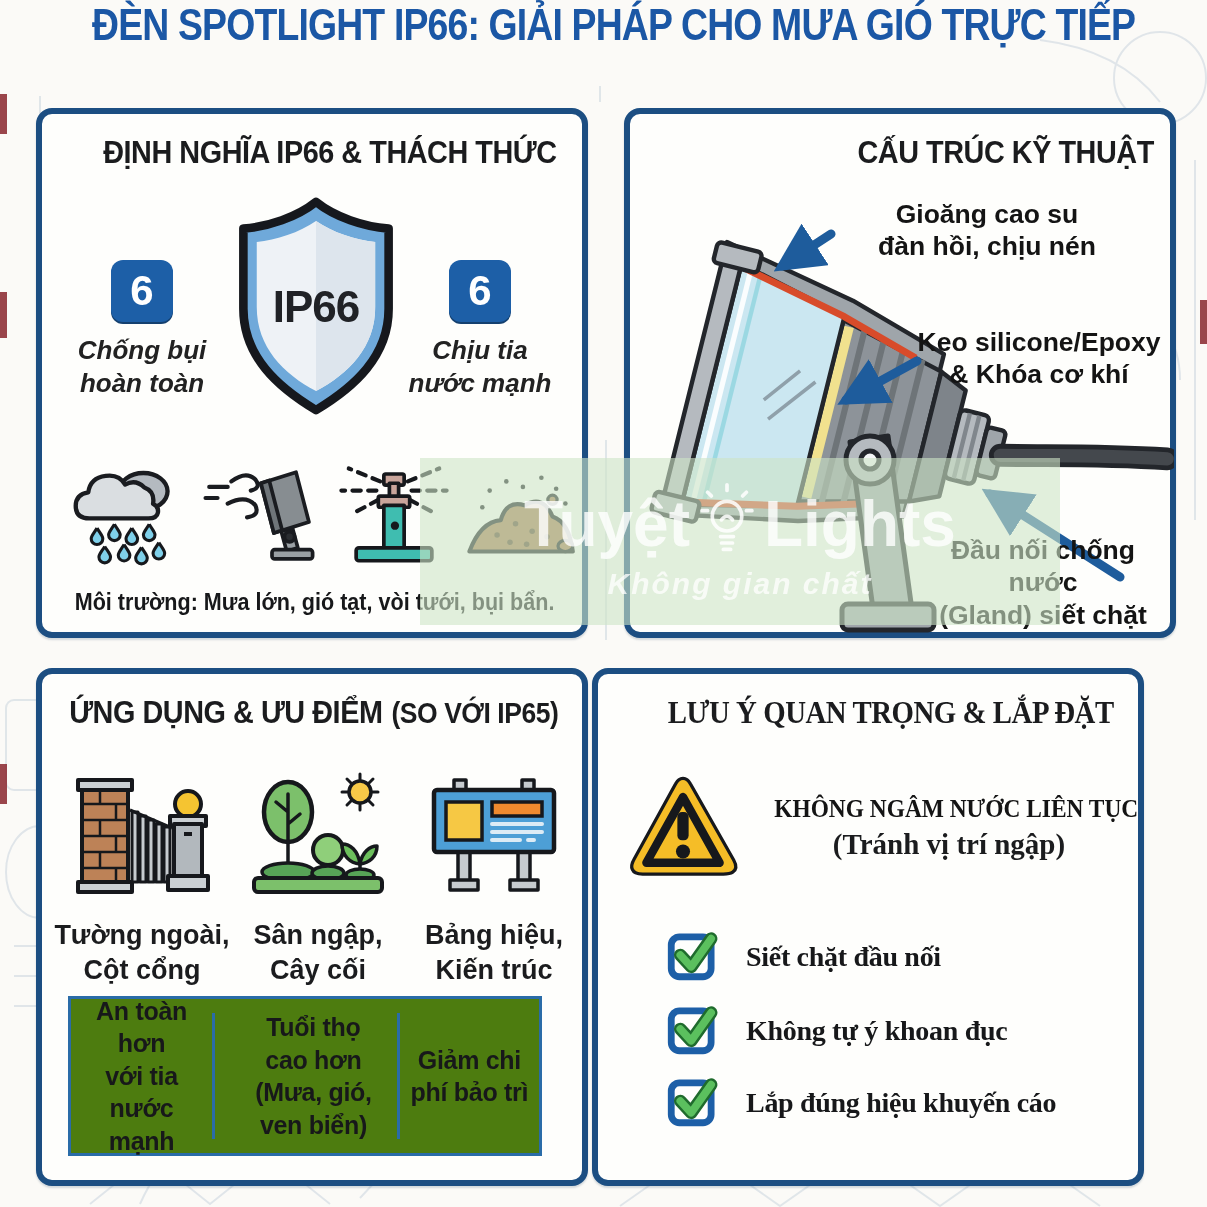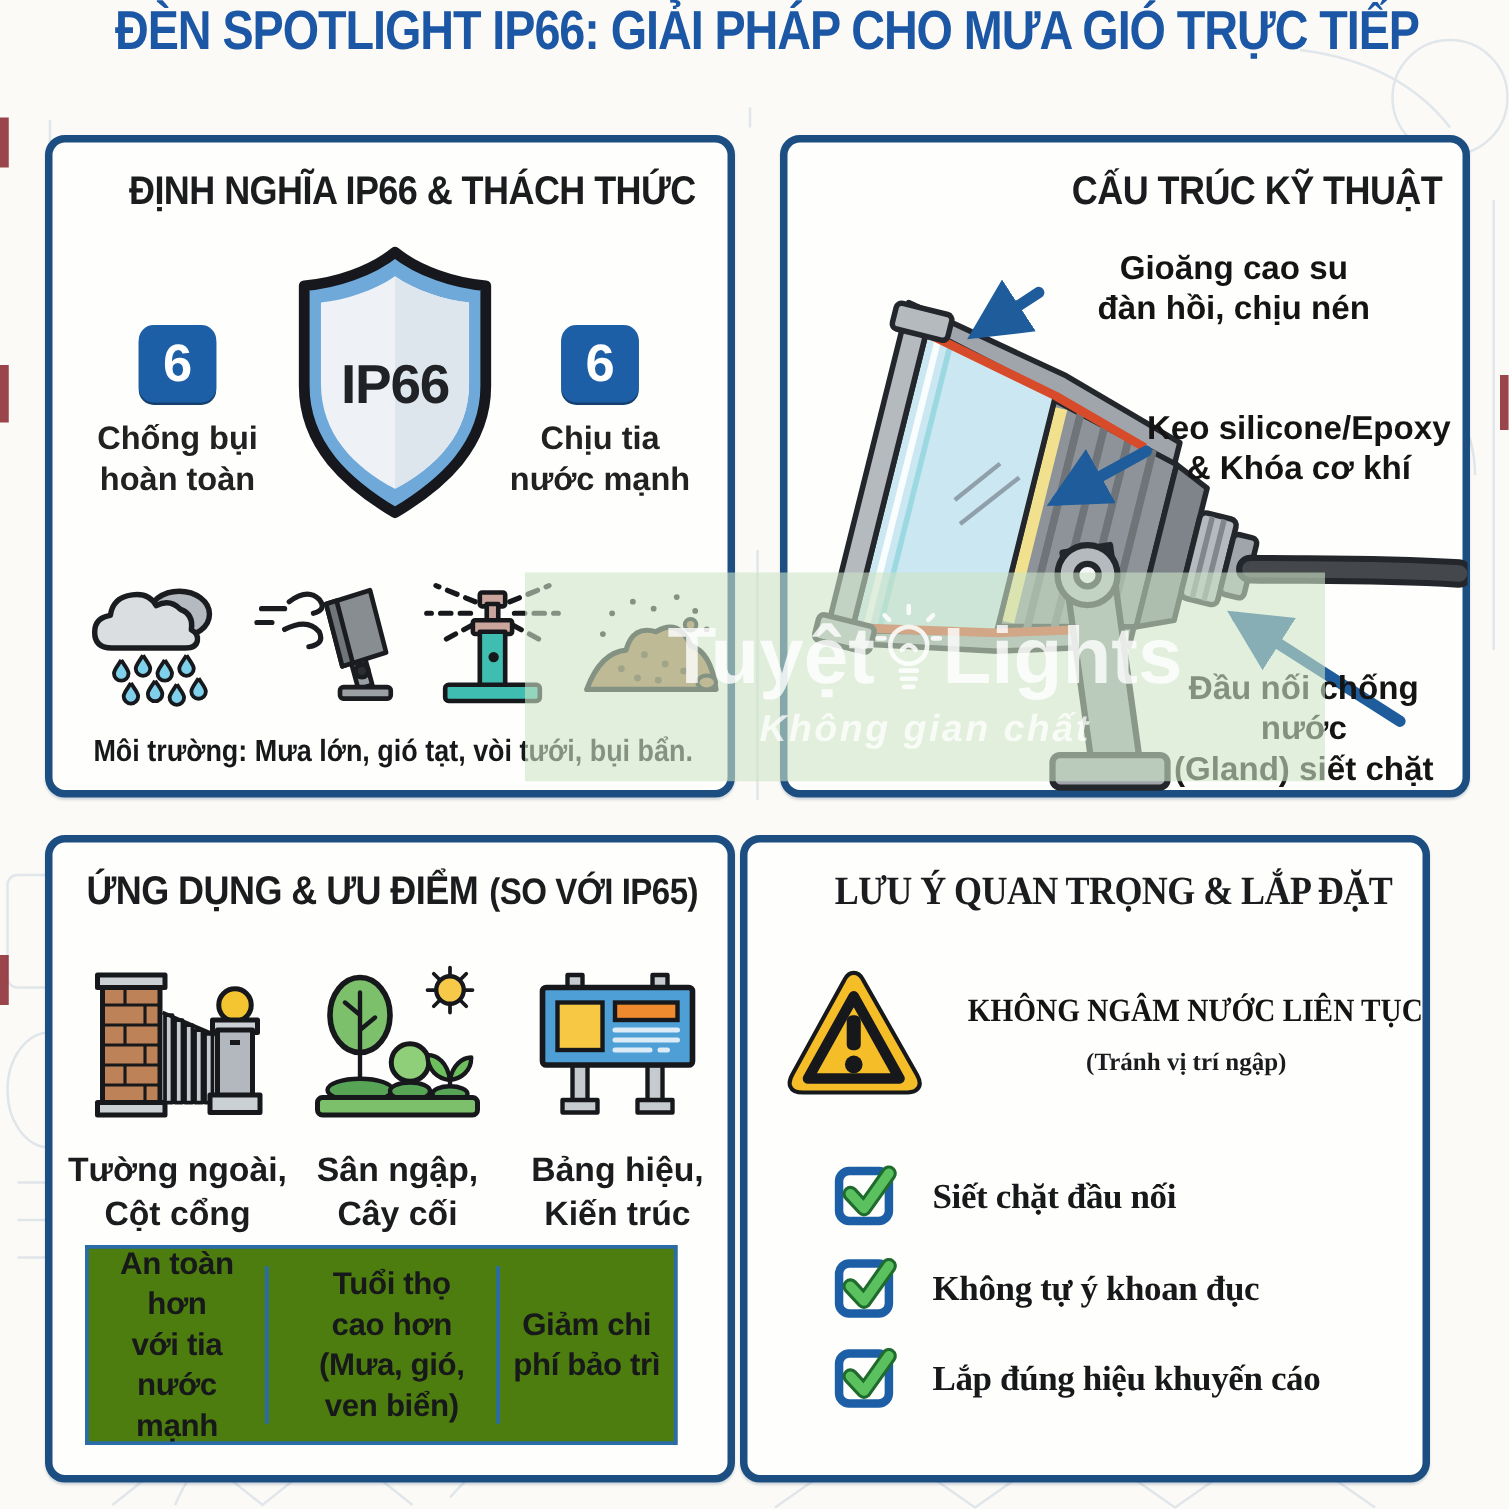--- a/index.html
+++ b/index.html
@@ -34,21 +34,21 @@
   .hdr-suffix{margin-left:10px;font-weight:600;font-size:.92em;}
   
   .shield-wrap{position:absolute;left:188px;top:80px;width:172px;height:224px;}
   .rating{position:absolute;top:146px;width:172px;text-align:center;}
   #rating-dust{left:14px;} #rating-water{left:352px;}
   .badge{
     width:62px;height:62px;margin:0 auto;background:#1D5FA7;border-radius:12px;
     display:flex;align-items:center;justify-content:center;
     color:#fff;font-size:42px;font-weight:800;box-shadow:0 2px 0 #14406F;
   }
-  .rating-label{margin-top:12px;font-size:26px;font-weight:600;color:#222;line-height:1.28;}
+  .rating-label{margin-top:12px;font-size:26px;font-weight:600;color:#222;line-height:1.28;font-style:italic;}
   .hz-icon{position:absolute;top:340px;width:124px;height:124px;display:flex;align-items:center;justify-content:center;}
   #hz-1{left:22px;} #hz-2{left:156px;} #hz-3{left:290px;} #hz-4{left:418px;}
   .env-note{position:absolute;left:0;right:0;top:474px;text-align:center;font-size:24.5px;font-weight:700;color:#17181A;}
   .env-note .condensed{transform:scaleX(.88);white-space:nowrap;}
   
   .lamp-svg{position:absolute;left:4px;top:94px;z-index:2;}
   .callout{position:absolute;z-index:3;text-align:center;font-size:26.5px;font-weight:700;color:#141414;line-height:1.22;}
   #callout-gasket{left:210px;top:84px;width:294px;}
   #callout-glue{left:282px;top:212px;width:254px;}
   #callout-gland{left:284px;top:420px;width:258px;}
@@ -62,30 +62,30 @@
   }
   .benefit{display:flex;align-items:center;justify-content:center;text-align:center;
     font-size:25px;font-weight:700;color:#17181A;line-height:1.3;letter-spacing:-.3px;}
   .benefit.b1{width:152px;} .benefit.b2{width:180px;padding-left:15px;} .benefit.b3{width:150px;}
   .vdiv{width:3px;background:#2A6CA8;margin:14px 0;}
   
   .warn-icon{position:absolute;left:24px;top:98px;}
   .warn-text{position:absolute;left:156px;top:120px;width:390px;text-align:center;}
   .warn-title{font-size:26px;font-weight:800;color:#141414;white-space:nowrap;}
   .warn-title .condensed{transform:scaleX(.9);}
-  .warn-sub{margin-top:15px;font-size:20px;font-weight:600;color:#1B1C1E;}
+  .warn-sub{margin-top:4px;font-size:29px;font-weight:600;color:#1B1C1E;}
   .chk{position:absolute;left:66px;display:flex;align-items:center;gap:24px;}
   #chk-1{top:252px;} #chk-2{top:326px;} #chk-3{top:398px;}
   .chk-label{font-size:28px;font-weight:600;color:#17181A;white-space:nowrap;letter-spacing:-.3px;}
   
   .watermark{
     position:absolute;left:420px;top:458px;width:640px;height:167px;z-index:5;pointer-events:none;
     background:rgba(205,229,198,.6);display:flex;flex-direction:column;align-items:center;justify-content:center;
   }
-  .wm-row{display:flex;align-items:center;color:rgba(255,255,255,.8);font-size:64px;font-weight:800;line-height:1;}
+  .wm-row{display:flex;align-items:center;gap:10px;color:rgba(255,255,255,.8);font-size:64px;font-weight:800;line-height:1;}
   .wm-tag{margin-top:2px;color:rgba(255,255,255,.75);font-size:30px;font-weight:700;font-style:italic;letter-spacing:2px;}
 </style>
 </head>
 <body>
 
 <svg class="bg-sketch" width="1207" height="1207">
   <g stroke="#CBD5DF" stroke-width="2" fill="none" opacity="0.55">
     <rect x="6" y="700" width="70" height="90" rx="8"></rect>
     <ellipse cx="40" cy="872" rx="34" ry="46"></ellipse>
     <path d="M14 946 h64 M14 976 h64 M14 1006 h50"></path>

